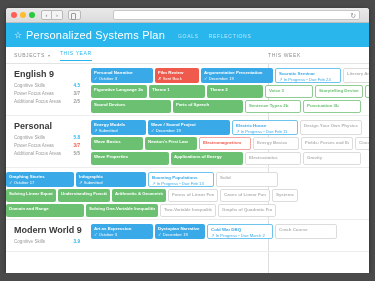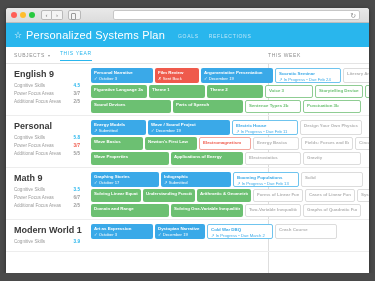--- a/index.html
+++ b/index.html
@@ -255,35 +255,20 @@
                 <div class="card c-gray-out" style="width: 56px; flex: 0 0 56px;">
                   <span class="t">Electrostatics</span>
                 </div>
                 <div class="card c-gray-out" style="width: 58px; flex: 0 0 58px;">
                   <span class="t">Gravity</span>
                 </div>
               </div>
             </div>
           </div>
           <div class="subject">
-            <div class="info">
-              <div class="sname">Math 9</div>
-              <div class="metric">
-                <span>Cognitive Skills</span>
-                <span class="val blue">3.5</span>
-              </div>
-              <div class="metric">
-                <span>Power Focus Areas</span>
-                <span class="val gray">6/7</span>
-              </div>
-              <div class="metric">
-                <span>Additional Focus Areas</span>
-                <span class="val gray">2/5</span>
-              </div>
-            </div>
             <div class="cards">
               <div class="row tall">
                 <div class="card c-blue" style="width: 68px; flex: 0 0 68px;">
                   <span class="t">Graphing Stories</span>
                   <span class="s">✓ October 17</span>
                 </div>
                 <div class="card c-blue" style="width: 70px; flex: 0 0 70px;">
                   <span class="t">Infographic</span>
                   <span class="s">↗ Submitted</span>
                 </div>
@@ -326,21 +311,21 @@
                   <span class="t">Two-Variable Inequalities</span>
                 </div>
                 <div class="card c-gray-out" style="width: 58px; flex: 0 0 58px;">
                   <span class="t">Graphs of Quadratic Functions</span>
                 </div>
               </div>
             </div>
           </div>
           <div class="subject">
             <div class="info">
-              <div class="sname">Modern World 1</div>
+              <div class="sname">Modern World 9</div>
               <div class="metric">
                 <span>Cognitive Skills</span>
                 <span class="val blue">3.9</span>
               </div>
             </div>
             <div class="cards">
               <div class="row tall">
                 <div class="card c-blue" style="width: 62px; flex: 0 0 62px;">
                   <span class="t">Art as Expression</span>
                   <span class="s">✓ October 3</span>

